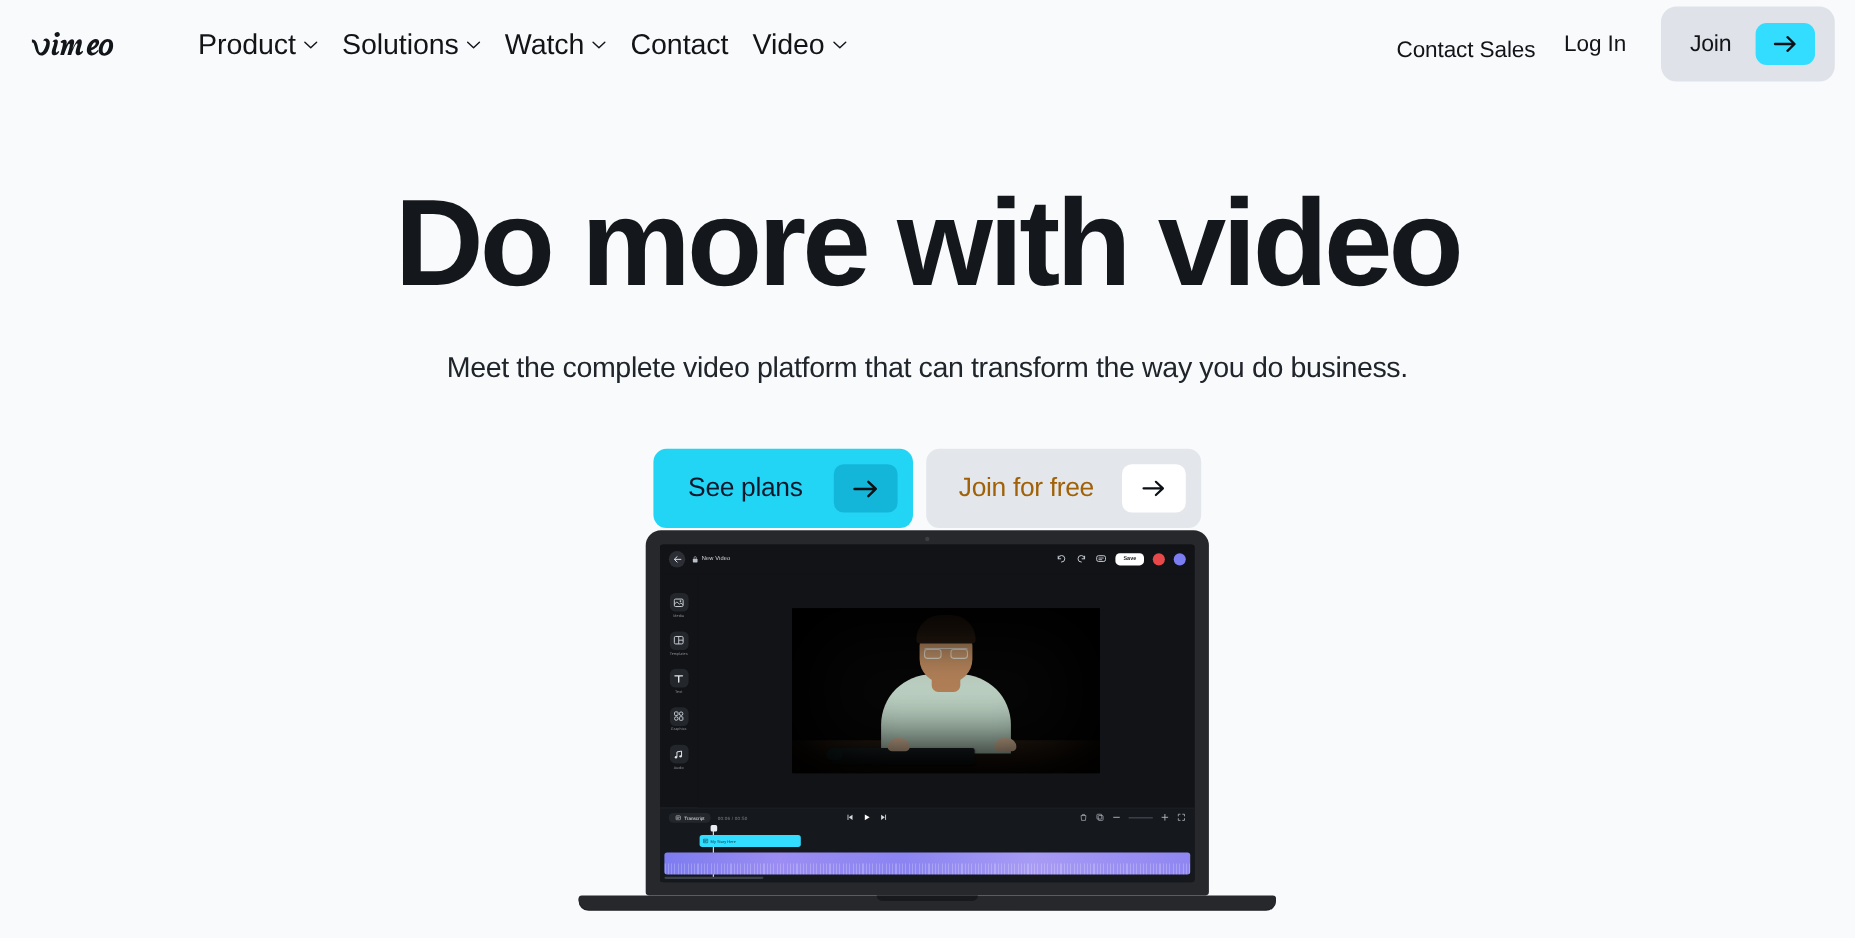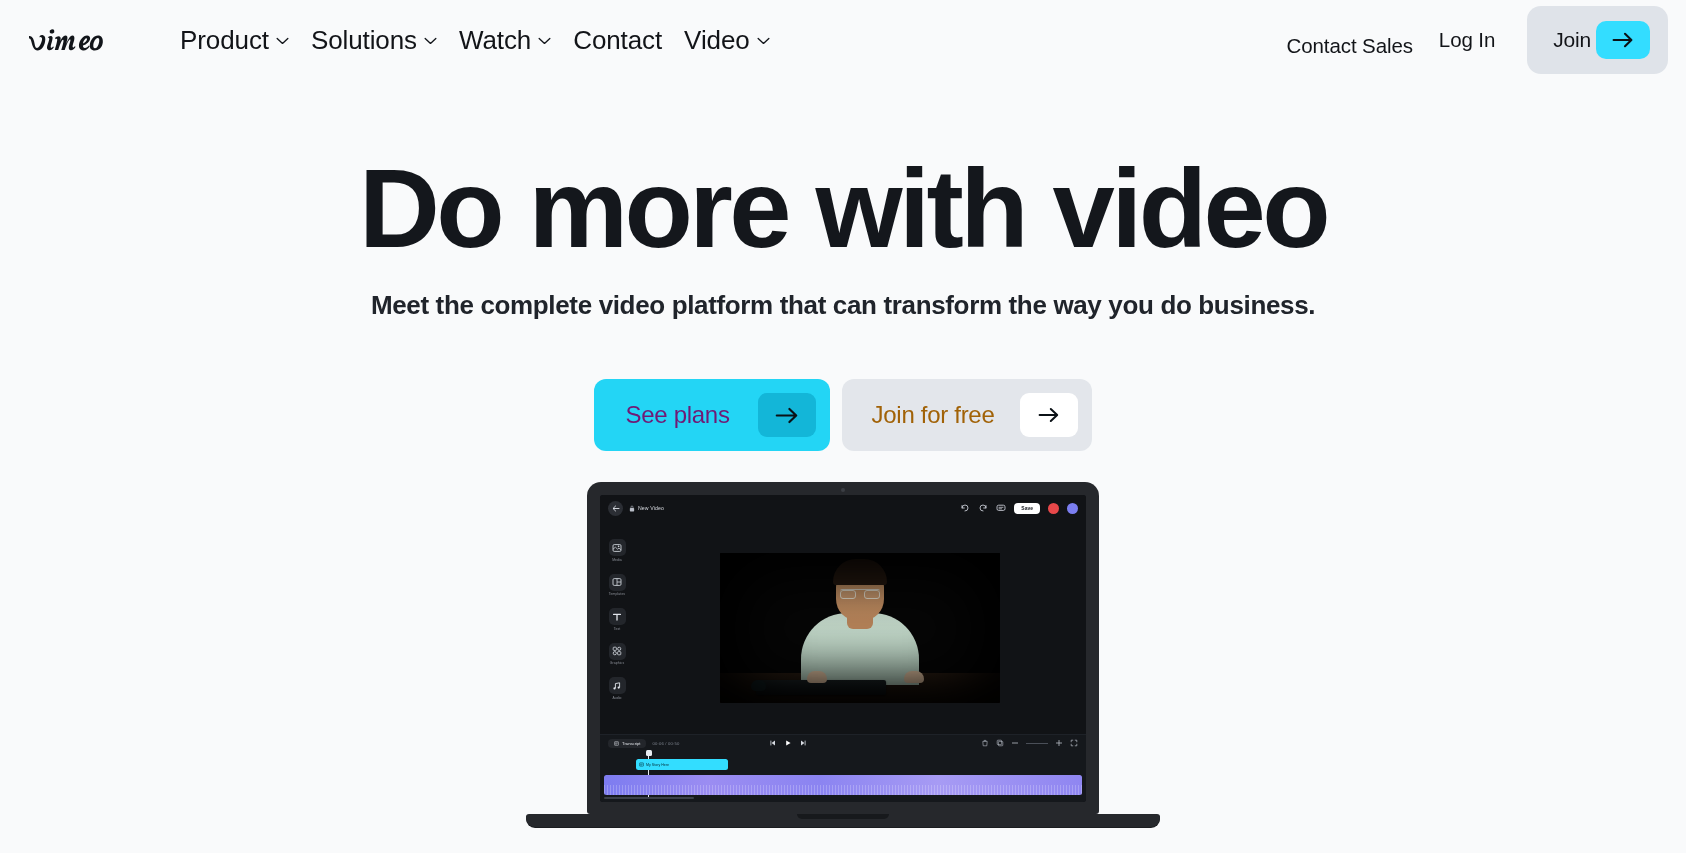--- a/index.html
+++ b/index.html
@@ -36,53 +36,53 @@
   }
   .nav-link {
     font-size:20.5px; color:#121418; cursor:pointer;
     padding:8px 6px; white-space:nowrap; letter-spacing:-0.1px;
   }
   .nav-link.contact { margin-right:14px;margin-top:12px; }
   .join-pill {
     margin-left:26px; margin-right:18px;
     background:#dfe3e9; border-radius:14px;
     height:68px; display:flex; align-items:center;
-    padding:0 18px 0 26px; gap:5px; cursor:pointer;
+    padding:0 18px 0 26px; gap:22px; cursor:pointer;
   }
   .join-label { font-size:21px; color:#121418; letter-spacing:-0.2px; }
   .join-arrow {
     width:54px; height:38px; border-radius:10px;
     background:#33ddff; display:flex; align-items:center; justify-content:center;
   }
 
   .arrow-ico { display:block; }
 
   
-  .hero { position:absolute; top:85px; left:0; width:1686px; text-align:center; }
+  .hero { position:absolute; top:97px; left:0; width:1686px; text-align:center; }
   .hero h1 {
     font-size:112px; line-height:1.03; font-weight:700;
     color:#14171c; letter-spacing:-3.6px;
     margin-top:66px;
     font-family:"Liberation Sans", sans-serif;
   }
   .hero p {
-    font-size:26px; color:#20242b; margin-top:24px;
-    letter-spacing:-0.35px; font-weight:700;
+    font-size:26px; color:#20242b; margin-top:41px;
+    letter-spacing:-0.35px; font-weight:400;
   }
 
   .cta-row {
     display:flex; justify-content:center; align-items:center;
     gap:12px; margin-top:58px;
   }
   .btn {
     display:flex; align-items:center; border-radius:12px;
     cursor:pointer; height:72px;
   }
   .btn-primary { background:#23d5f5; padding:0 14px 0 32px; gap:28px; }
-  .btn-primary .btn-label { font-size:24px; color:#701a75; letter-spacing:-0.3px; }
+  .btn-primary .btn-label { font-size:24px; color:#0f172a; letter-spacing:-0.3px; }
   .btn-primary .btn-arrow {
     width:58px; height:44px; border-radius:9px; background:#13b6d8;
     display:flex; align-items:center; justify-content:center;
   }
   .btn-secondary { background:#e3e6eb; padding:0 14px 0 30px; gap:26px; }
   .btn-secondary .btn-label { font-size:24px; color:#a16207; letter-spacing:-0.3px; }
   .btn-secondary .btn-arrow {
     width:58px; height:44px; border-radius:9px; background:#ffffff;
     display:flex; align-items:center; justify-content:center;
   }

